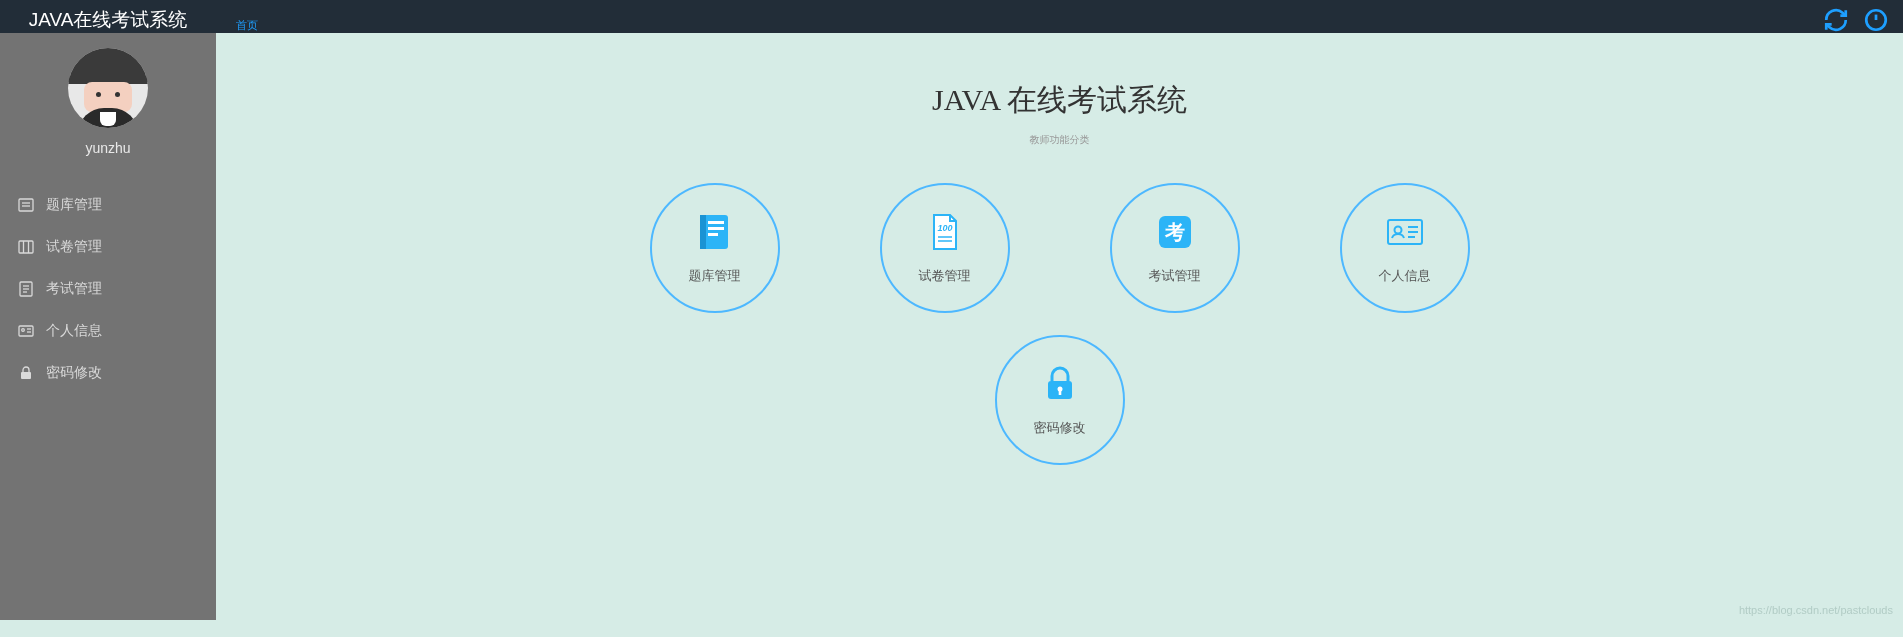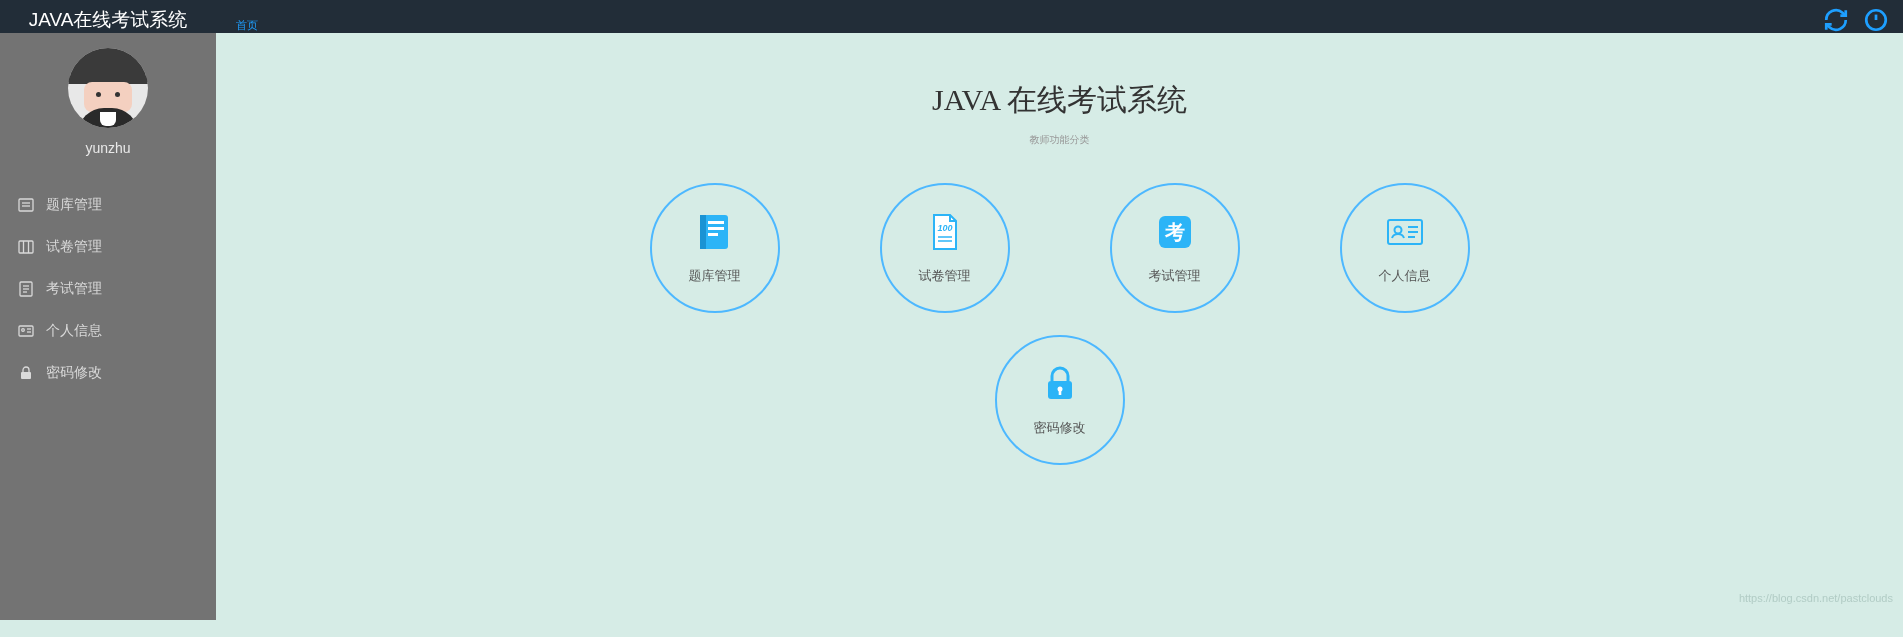--- a/index.html
+++ b/index.html
@@ -107,21 +107,21 @@
 }
 .circle-card {
   width: 130px; height: 130px; border: 2px solid #4db8ff;
   border-radius: 50%; display: flex; flex-direction: column;
   align-items: center; justify-content: center; gap: 14px;
   cursor: pointer; background: transparent;
 }
 .circle-icon { width: 42px; height: 42px; }
 .circle-label { font-size: 13px; color: #555; }
 .watermark {
-  position: absolute; bottom: 16px; right: 10px;
+  position: absolute; bottom: 4px; right: 10px;
   font-size: 11px; color: #a8c4bd; opacity: 0.8;
 }
 </style>
 </head>
 <body>
 
 <div class="header">
   <div class="header-title">JAVA在线考试系统</div>
   <div class="header-nav">
     <span class="header-nav-link">首页</span>

